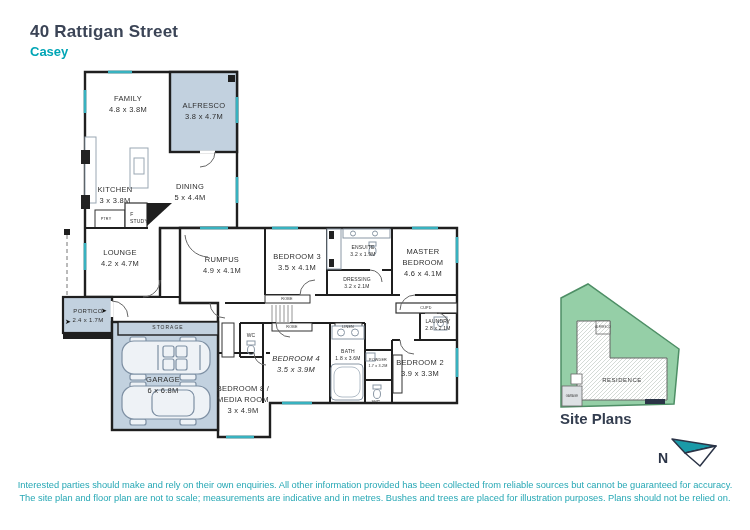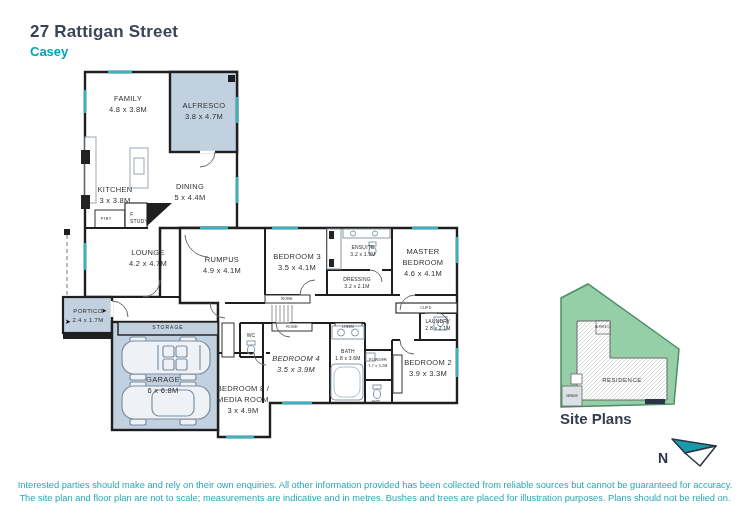--- a/index.html
+++ b/index.html
@@ -30,21 +30,21 @@
   
   .disc{position:absolute;left:0;top:479px;width:750px;text-align:center;
         font-size:9.3px;line-height:1.4;color:#27a8b5;}
 </style>
 </head>
 <body>
 
 <div class="page">
 
   <div class="hdr">
-    <div class="addr">27 Rattigan Street</div>
+    <div class="addr">40 Rattigan Street</div>
     <div class="sub">Casey</div>
   </div>
 
 
   <div class="fp">
     <svg width="420" height="380" viewBox="0 0 420 380">
 
       <path d="M25,7 H177 V163 H100 V232 H25 Z" fill="#ffffff" stroke="#1f1f1f" stroke-width="2.4"></path>
 
       <path d="M52,232 H120 V238 H158 V257 H52 Z" fill="#ffffff" stroke="#1f1f1f" stroke-width="2.2"></path>
@@ -200,21 +200,21 @@
         <div>3.8 x 4.7M</div>
       </div>
     <div class="rl" style="left:55px;top:131px;">
         <div>KITCHEN</div>
         <div>3 x 3.8M</div>
       </div>
     <div class="rl" style="left:130px;top:128px;">
         <div>DINING</div>
         <div>5 x 4.4M</div>
       </div>
-    <div class="rl" style="left:60px;top:194px;margin-left:28px;">
+    <div class="rl" style="left:60px;top:194px;">
         <div>LOUNGE</div>
         <div>4.2 x 4.7M</div>
       </div>
     <div class="rl sm" style="left:28px;top:251px;">
         <div>PORTICO</div>
         <div>2.4 x 1.7M</div>
       </div>
     <div class="rl" style="left:162px;top:201px;">
         <div>RUMPUS</div>
         <div>4.9 x 4.1M</div>
@@ -252,21 +252,21 @@
         <div>3.5 x 3.9M</div>
       </div>
     <div class="rl xs" style="left:288px;top:290px;">
         <div>BATH</div>
         <div>1.8 x 3.6M</div>
       </div>
     <div class="rl xxs" style="left:318px;top:298px;">
         <div>POWDER</div>
         <div>1.7 x 3.2M</div>
       </div>
-    <div class="rl" style="left:368px;top:304px;">
+    <div class="rl" style="left:360px;top:304px;">
         <div>BEDROOM 2</div>
         <div>3.9 x 3.3M</div>
       </div>
 
     <div class="rl xs" style="left:108px;top:263px;letter-spacing:1px;">STORAGE</div>
     <div class="rl xs" style="left:79px;top:157px;">STUDY</div>
     <div class="rl xxs" style="left:46px;top:154px;">PTRY</div>
     <div class="rl xs" style="left:72px;top:150px;">F</div>
     <div class="rl xs" style="left:191px;top:271px;">WC</div>
     <div class="rl xs" style="left:316px;top:338px;">WC</div>

